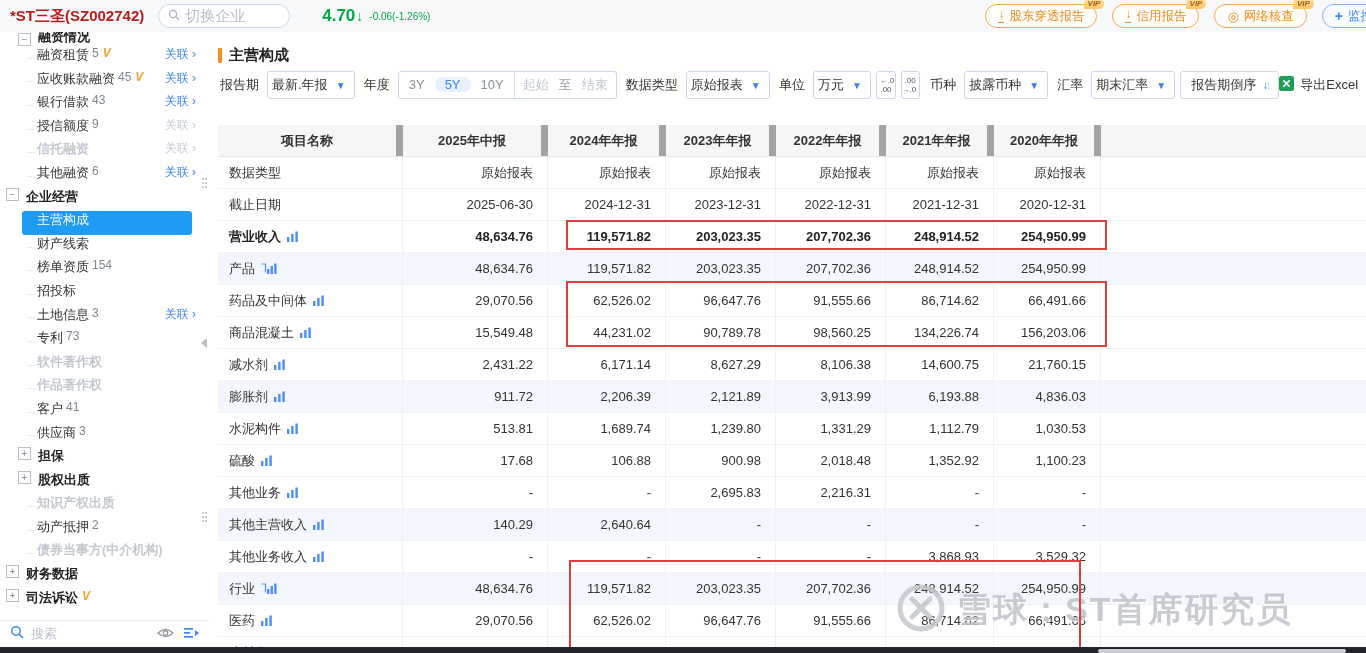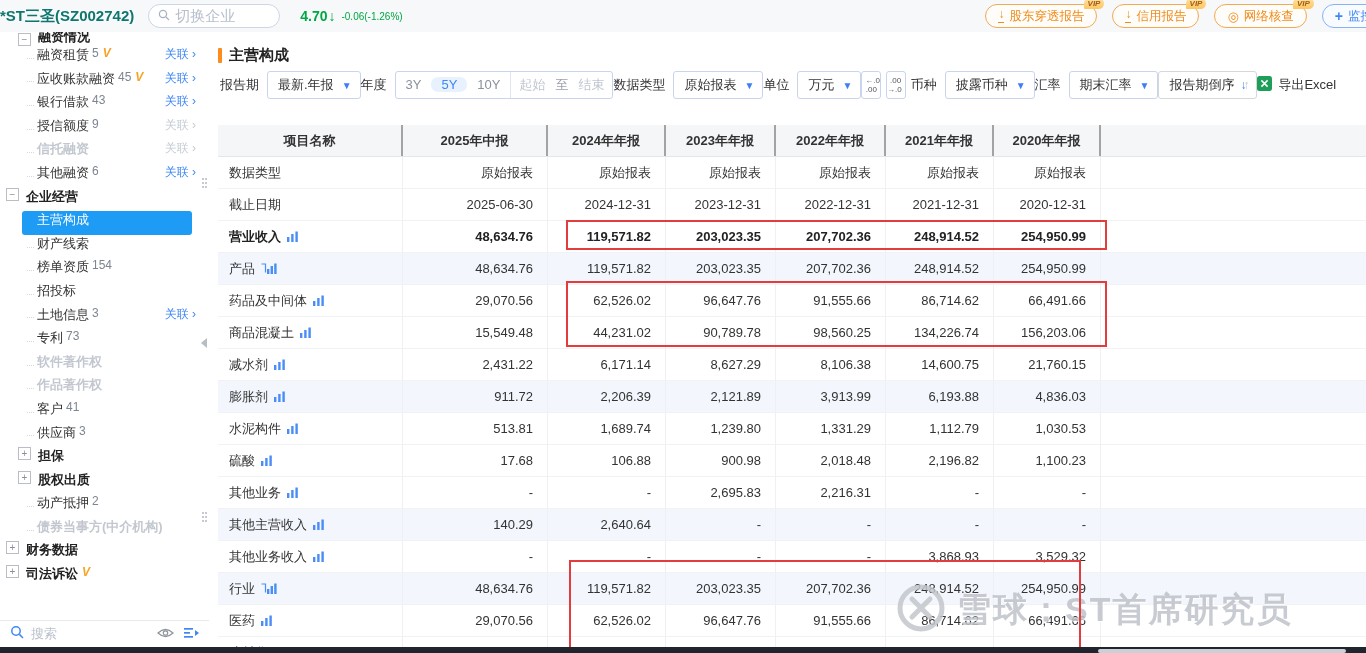--- a/index.html
+++ b/index.html
@@ -1,24 +1,24 @@
 <!DOCTYPE html>
 <html><head>
 <meta charset="utf-8">
 <style>
   html,body{margin:0;padding:0;}
   body{font-family:"Liberation Sans","DejaVu Sans",sans-serif;}
   .page{position:relative;width:1366px;height:653px;overflow:hidden;background:#fff;color:#333;}
 
   
   .topbar{position:absolute;left:0;top:0;width:100%;height:32px;background:#f7f8fa;border-bottom:1px solid #ebedef;display:flex;align-items:center;}
-  .tb-title{font-size:15px;font-weight:bold;color:#0f766e;white-space:nowrap;}
+  .tb-title{font-size:15px;font-weight:bold;color:#b91c1c;margin-left:10px;white-space:nowrap;}
   .tb-search{display:flex;align-items:center;gap:5px;height:22px;width:112px;border:1px solid #ccd6e6;border-radius:12px;background:#fff;margin-left:14px;padding:0 9px;}
   .tb-search .ph{font-size:15px;color:#b7bfcc;}
-  .tb-price{margin-left:20px;font-size:14px;font-weight:600;color:#00a843;}
+  .tb-price{margin-left:32px;font-size:17px;font-weight:600;color:#00a843;}
   .tb-arrow{font-size:14px;font-weight:700;color:#00a843;margin-left:1px;}
   .tb-change{margin-left:6px;font-size:10px;color:#00a843;}
   .topbar-right{position:absolute;right:-20px;top:4px;display:flex;gap:15px;}
   .pill{position:relative;display:flex;align-items:center;gap:5px;height:22px;border-radius:12px;padding:0 12px;font-size:12.5px;white-space:nowrap;cursor:pointer;}
   .pill.orange{border:1px solid #f3a952;color:#ef8c1d;background:#fffdf9;}
   .pill.blue{border:1px solid #86b3f7;color:#3f87f5;background:#f8fbff;}
   .dlico{font-size:12px;border-bottom:1.5px solid currentColor;line-height:11px;height:13px;}
   .tgico{font-size:13px;}
   .plico{font-size:14px;font-weight:bold;}
   .vip{position:absolute;top:-7px;right:-8px;background:linear-gradient(180deg,#ffe3a6,#ffc45e);color:#a05f16;font-size:8px;font-weight:bold;font-style:italic;padding:1px 4px;border-radius:6px 6px 6px 1px;}
@@ -51,41 +51,41 @@
   
   .main{position:absolute;left:210px;top:32px;right:0;bottom:0;background:#fff;}
   .main-title{position:absolute;left:8px;top:14px;display:flex;align-items:center;gap:7px;}
   .obar{width:4px;height:15px;background:#ff8a1e;border-radius:1px;}
   .mtxt{font-size:15px;font-weight:600;color:#222;}
 
   .toolbar{position:absolute;left:10px;top:39px;right:0;height:28px;display:flex;align-items:center;font-size:13px;color:#333;white-space:nowrap;}
   .tlabel{margin-right:8px;}
   .gap{width:22px;}
   .sgap{width:12px;}
-  .dd{display:inline-flex;align-items:center;gap:8px;height:26px;border:1px solid #c9d5ee;border-radius:3px;padding:0 8px 0 10px;background:#fff;cursor:pointer;}
+  .dd{display:inline-flex;align-items:center;gap:8px;height:26px;border:1px solid #c9d5ee;border-radius:3px;padding:0 8px 0 4px;background:#fff;cursor:pointer;}
   .caret{color:#3f7ef7;font-size:10px;}
   .seg-box{display:inline-flex;align-items:center;height:26px;border:1px solid #c9d5ee;border-radius:3px;background:#fff;}
   .seg{padding:0 10px;line-height:26px;color:#8a919c;cursor:pointer;}
   .seg.sel{color:#3f87f5;background:#e8f2ff;border-radius:7px;}
   .vdiv{width:1px;height:26px;background:#dfe6f3;}
   .range{color:#c0c6d0;padding:0 8px;}
   .range.mid{color:#9aa1ab;padding:0 2px;}
   .dec{display:flex;flex-direction:column;justify-content:center;width:30px;height:26px;border:1px solid #c9d5ee;border-radius:3px;margin-right:5px;cursor:pointer;background:#fff;}
   .dec span{font-size:8px;line-height:9px;color:#556;}
   .dec .d1{padding-left:3px;}
   .dec .d2{text-align:right;padding-right:3px;}
   .sortbtn{display:inline-flex;align-items:center;gap:6px;height:26px;border:1px solid #d4d7dc;border-radius:3px;padding:0 10px;cursor:pointer;background:#fff;}
   .sarr{letter-spacing:-3px;font-size:12px;}
   .sd{color:#3f87f5;} .su{color:#c0c4ca;}
-  .export{display:inline-flex;align-items:center;gap:6px;margin-left:auto;margin-right:32px;cursor:pointer;}
+  .export{display:inline-flex;align-items:center;gap:6px;margin-left:auto;margin-right:8px;cursor:pointer;}
 
   
   .ftable{position:absolute;left:8px;top:93px;right:0;}
   .thead{display:flex;height:31px;background:#f5f6f8;border-bottom:1px solid #e3e6ea;}
-  .th{display:flex;align-items:center;justify-content:center;font-size:13px;font-weight:bold;color:#333;border-right:2px solid #a3a3a3;box-sizing:border-box;}
+  .th{display:flex;align-items:center;justify-content:center;font-size:13px;font-weight:bold;color:#333;border-right:7px solid #a3a3a3;box-sizing:border-box;}
   .th.cf{border-right:none;}
   .tr{display:flex;height:31px;border-bottom:1px solid #f0f2f4;background:#fff;}
   .tr.shaded{background:#f3f7fd;}
   .td{display:flex;align-items:center;font-size:13px;color:#333;border-right:1px solid #eef0f3;box-sizing:border-box;}
   .td.cf{border-right:none;flex:1;}
   .td.lab{padding-left:11px;gap:6px;}
   .td.num{justify-content:flex-end;padding-right:14px;}
   .tr.brow .td{font-weight:bold;color:#222;}
   .chico{display:inline-flex;align-items:flex-end;}
   .c0{width:185px;} .c1{width:145px;} .c2{width:118px;} .c3{width:110px;} .c4{width:110px;} .c5{width:108px;} .c6{width:107px;} .cf{flex:1;}
@@ -219,20 +219,23 @@
           <span class="lbl">供应商</span>
           <span class="cnt">3</span>
         </div>
         <div class="sb-item section2">
           <span class="exp">+</span>
           <span class="lbl">担保</span>
         </div>
         <div class="sb-item section2">
           <span class="exp">+</span>
           <span class="lbl">股权出质</span>
+        </div>
+        <div class="sb-item leaf dis">
+          <span class="lbl">知识产权出质</span>
         </div>
         <div class="sb-item leaf">
           <span class="lbl">动产抵押</span>
           <span class="cnt">2</span>
         </div>
         <div class="sb-item leaf dis">
           <span class="lbl">债券当事方(中介机构)</span>
         </div>
         <div class="sb-item section1">
           <span class="exp">+</span>
@@ -522,21 +525,21 @@
                   <rect x="0" y="6" width="2.4" height="5" fill="#4a8df6"></rect>
                   <rect x="4.2" y="3" width="2.4" height="8" fill="#4a8df6"></rect>
                   <rect x="8.4" y="0.5" width="2.4" height="10.5" fill="#4a8df6"></rect>
                 </svg>
               </span>
             </div>
             <div class="td num c1">17.68</div>
             <div class="td num c2">106.88</div>
             <div class="td num c3">900.98</div>
             <div class="td num c4">2,018.48</div>
-            <div class="td num c5">2,196.82</div>
+            <div class="td num c5">1,352.92</div>
             <div class="td num c6">1,100.23</div>
             <div class="td cf"></div>
           </div>
           <div class="tr">
             <div class="td c0 lab">
               <span>其他业务</span>
               <span class="chico">
                 <svg width="11" height="11" viewBox="0 0 11 11">
                   <rect x="0" y="6" width="2.4" height="5" fill="#4a8df6"></rect>
                   <rect x="4.2" y="3" width="2.4" height="8" fill="#4a8df6"></rect>

